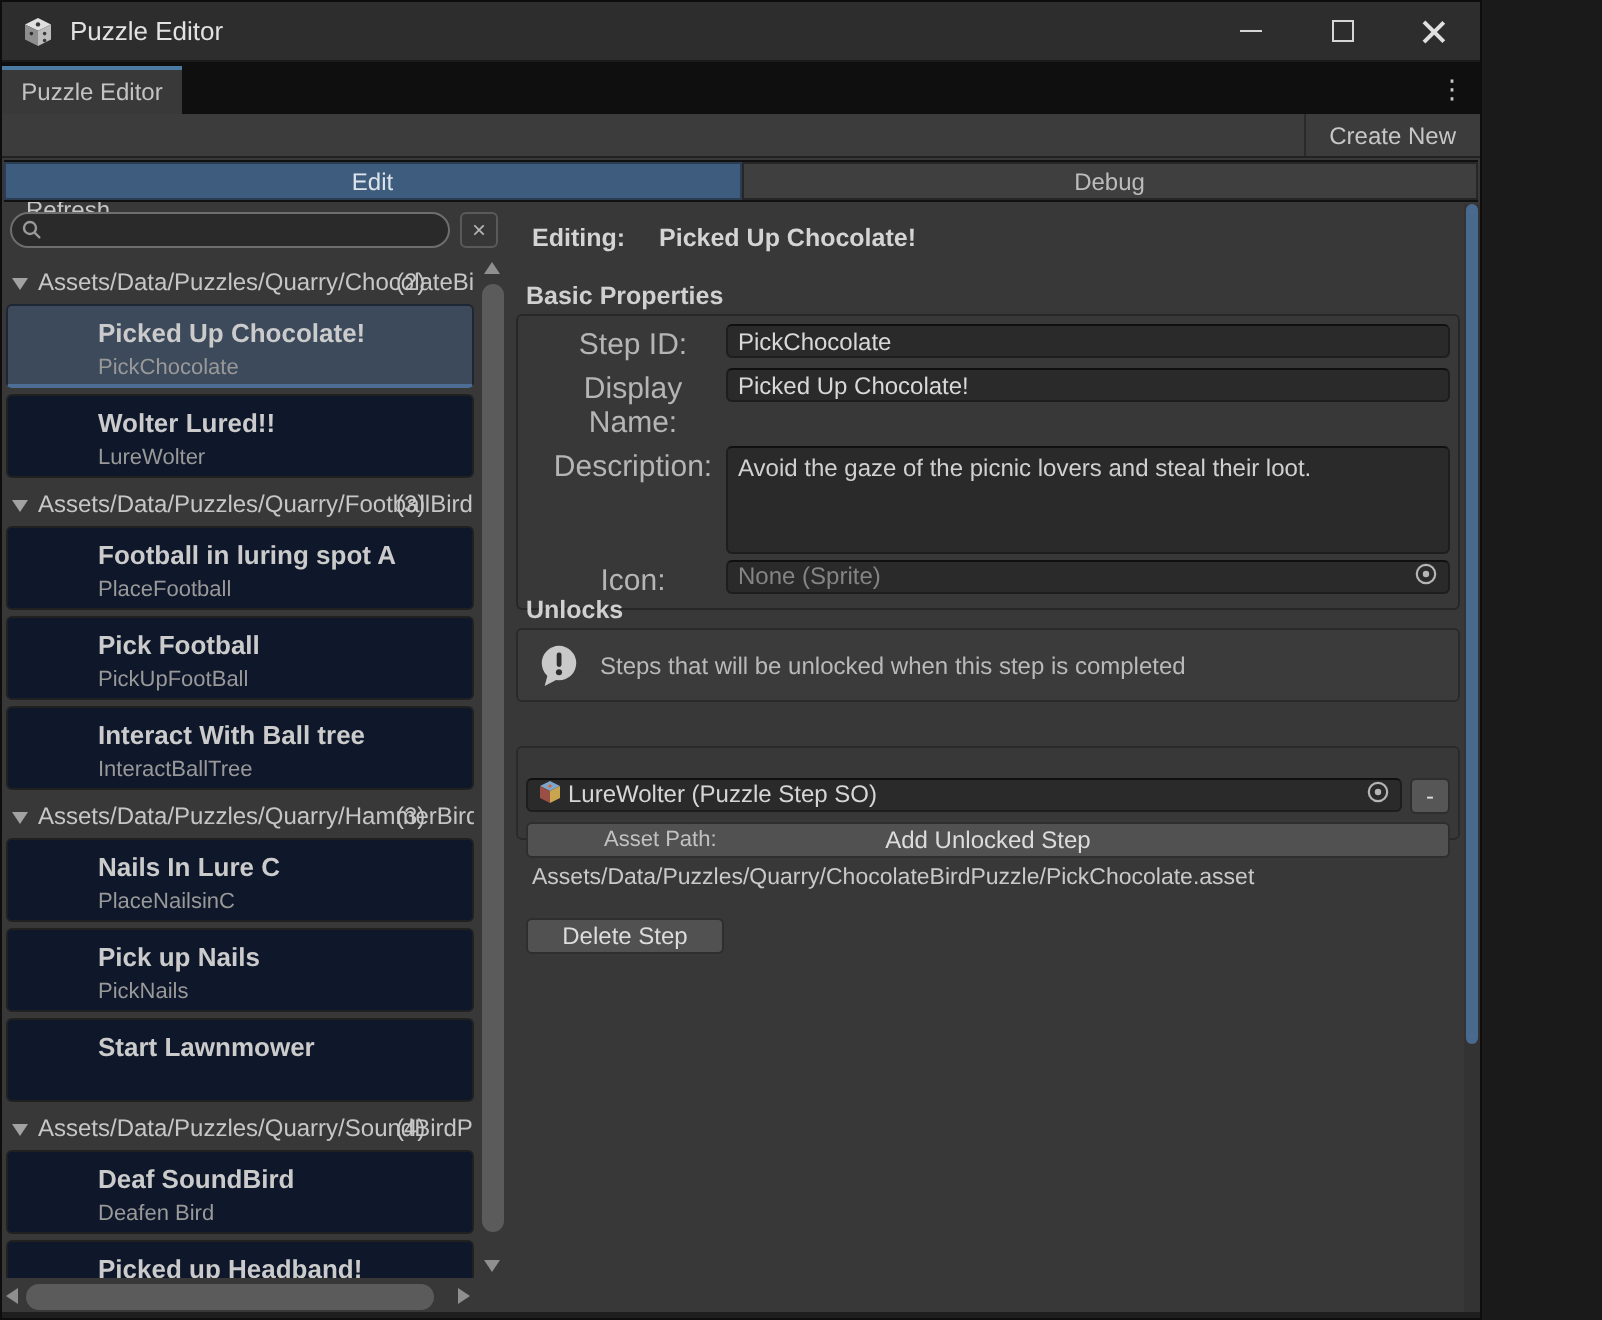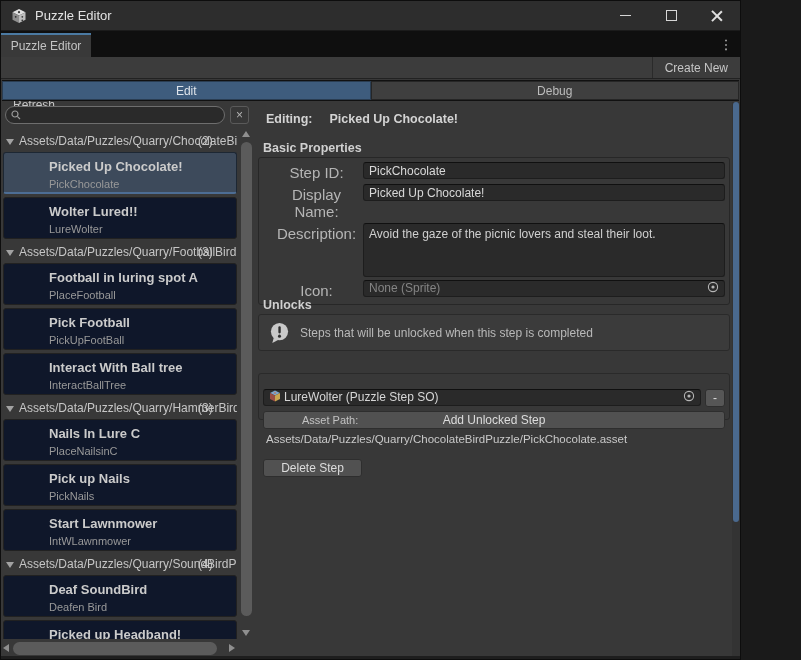--- a/index.html
+++ b/index.html
@@ -190,21 +190,20 @@
           <div class="step-item">
             <span class="step-title">Nails In Lure C</span>
             <span class="step-id">PlaceNailsinC</span>
           </div>
           <div class="step-item">
             <span class="step-title">Pick up Nails</span>
             <span class="step-id">PickNails</span>
           </div>
           <div class="step-item">
             <span class="step-title">Start Lawnmower</span>
-            <span class="step-id">IntWLawnmower</span>
           </div>
           <div class="section-header"><span class="tri"></span><span class="sec-text">Assets/Data/Puzzles/Quarry/SoundBirdPuzzle</span><span class="count">(4)</span></div>
           <div class="step-item">
             <span class="step-title">Deaf SoundBird</span>
             <span class="step-id">Deafen Bird</span>
           </div>
           <div class="step-item">
             <span class="step-title">Picked up Headband!</span>
             <span class="step-id"></span>
           </div>

